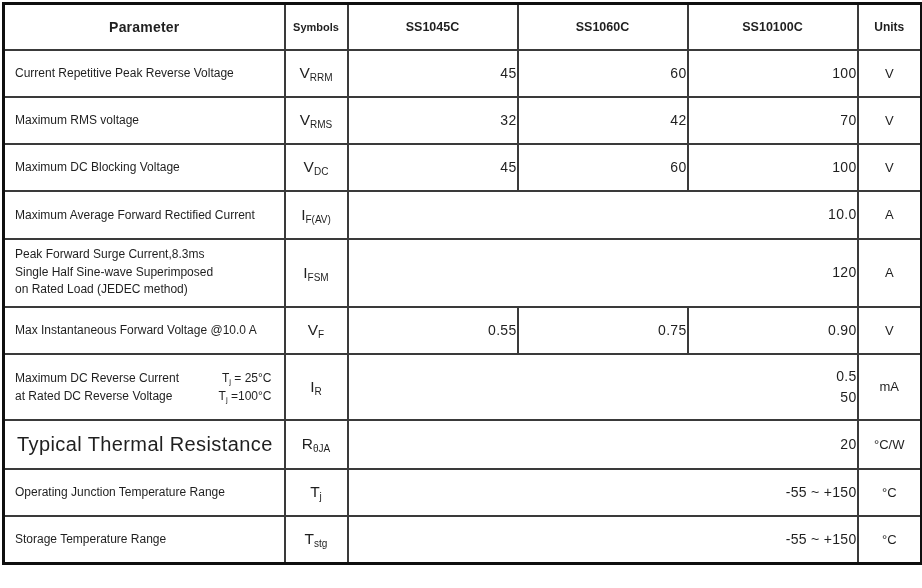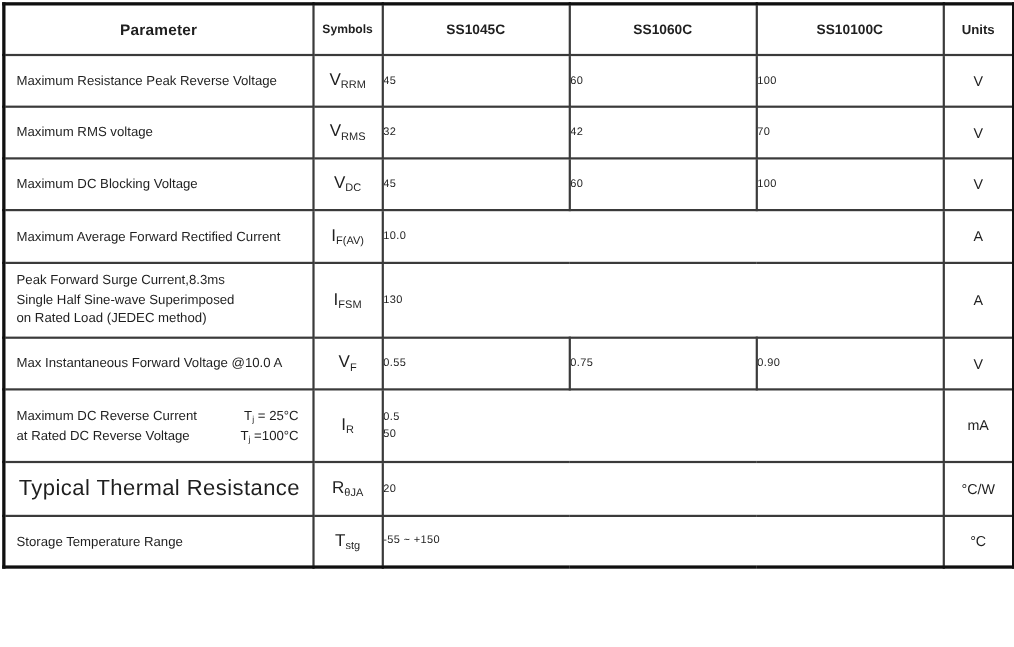--- a/index.html
+++ b/index.html
@@ -59,21 +59,21 @@
   .param-cond{white-space:pre;}
 
   .cell-symbol{text-align:center;font-size:15.5px;}
   .cell-symbol sub{font-size:10px;text-align:center;}
   sub{
     font-size:66%;
     vertical-align:baseline;
     position:relative;top:.30em;
     letter-spacing:0;
   }
-  .cell-value{text-align:left;font-size:10px;letter-spacing:.3px;}
+  .cell-value{text-align:right;font-size:14px;letter-spacing:.3px;}
   .value-line{line-height:1.5;}
   .cell-unit{text-align:center;font-size:13px;}
 </style>
 </head>
 <body>
 
 <div class="page">
   <table class="spec">
     <colgroup>
       <col style="width:281px">
@@ -89,21 +89,21 @@
         <th class="head-symbols">Symbols</th>
         <th class="head-device">SS1045C</th>
         <th class="head-device">SS1060C</th>
         <th class="head-device">SS10100C</th>
         <th class="head-units">Units</th>
       </tr>
     </thead>
     <tbody>
         <tr class="spec-row">
           <td class="cell-parameter">
-            <div class="param-line"><span class="param-text"><span>Maximum Resistance Peak Reverse Voltage</span></span></div>
+            <div class="param-line"><span class="param-text"><span>Current Repetitive Peak Reverse Voltage</span></span></div>
           </td>
           <td class="cell-symbol"><span>V</span><sub>RRM</sub></td>
           <td class="cell-value">45</td>
           <td class="cell-value">60</td>
           <td class="cell-value">100</td>
           <td class="cell-unit">V</td>
         </tr>
         <tr class="spec-row">
           <td class="cell-parameter">
             <div class="param-line"><span class="param-text"><span>Maximum RMS voltage</span></span></div>
@@ -135,21 +135,21 @@
           <td class="cell-unit">A</td>
         </tr>
         <tr class="spec-row">
           <td class="cell-parameter">
             <div class="param-line"><span class="param-text"><span>Peak Forward Surge Current,8.3ms</span></span></div>
             <div class="param-line"><span class="param-text"><span>Single Half Sine-wave Superimposed</span></span></div>
             <div class="param-line"><span class="param-text"><span>on Rated Load (JEDEC method)</span></span></div>
           </td>
           <td class="cell-symbol"><span>I</span><sub>FSM</sub></td>
           <td class="cell-value" colspan="3">
-            <div class="value-line">130</div>
+            <div class="value-line">120</div>
           </td>
           <td class="cell-unit">A</td>
         </tr>
         <tr class="spec-row">
           <td class="cell-parameter">
             <div class="param-line"><span class="param-text"><span>Max Instantaneous Forward Voltage @10.0 A</span></span></div>
           </td>
           <td class="cell-symbol"><span>V</span><sub>F</sub></td>
           <td class="cell-value">0.55</td>
           <td class="cell-value">0.75</td>
@@ -173,20 +173,30 @@
             <div class="param-line"><span class="param-text"><span>Typical Thermal Resistance</span></span></div>
           </td>
           <td class="cell-symbol"><span>R</span><sub>θJA</sub></td>
           <td class="cell-value" colspan="3">
             <div class="value-line">20</div>
           </td>
           <td class="cell-unit">°C/W</td>
         </tr>
         <tr class="spec-row">
           <td class="cell-parameter">
+            <div class="param-line"><span class="param-text"><span>Operating Junction Temperature Range</span></span></div>
+          </td>
+          <td class="cell-symbol"><span>T</span><sub>j</sub></td>
+          <td class="cell-value" colspan="3">
+            <div class="value-line">-55 ~ +150</div>
+          </td>
+          <td class="cell-unit">°C</td>
+        </tr>
+        <tr class="spec-row">
+          <td class="cell-parameter">
             <div class="param-line"><span class="param-text"><span>Storage Temperature Range</span></span></div>
           </td>
           <td class="cell-symbol"><span>T</span><sub>stg</sub></td>
           <td class="cell-value" colspan="3">
             <div class="value-line">-55 ~ +150</div>
           </td>
           <td class="cell-unit">°C</td>
         </tr>
       </tbody>
   </table>

